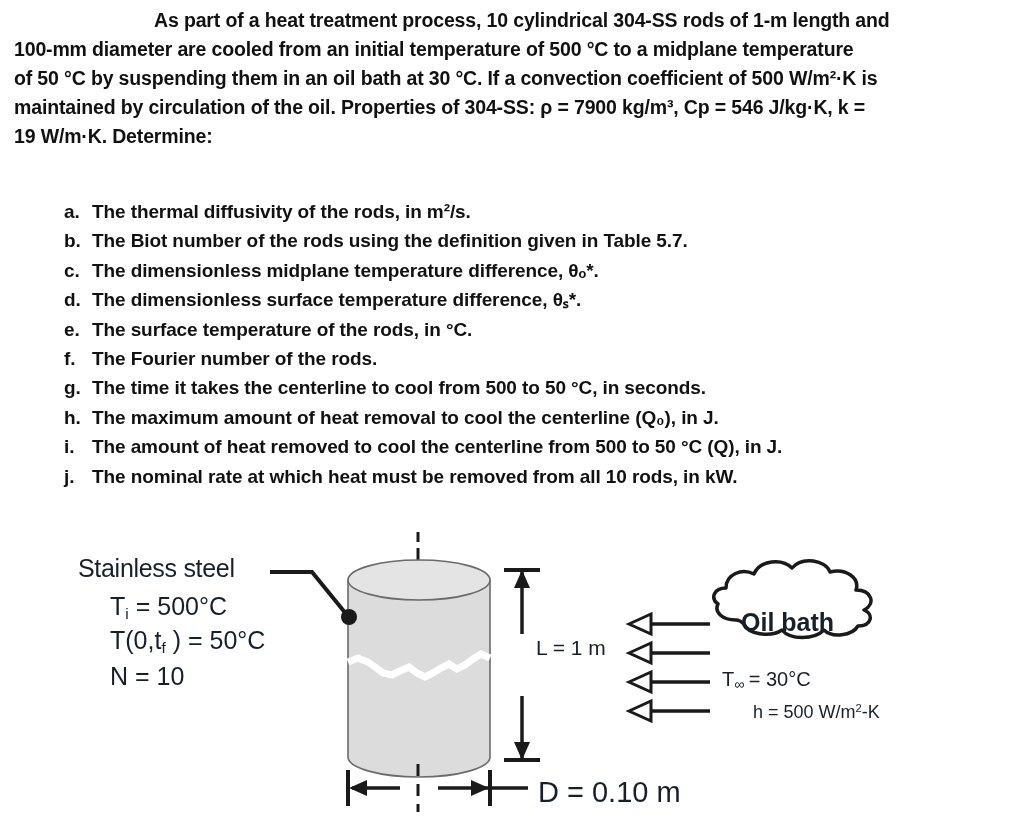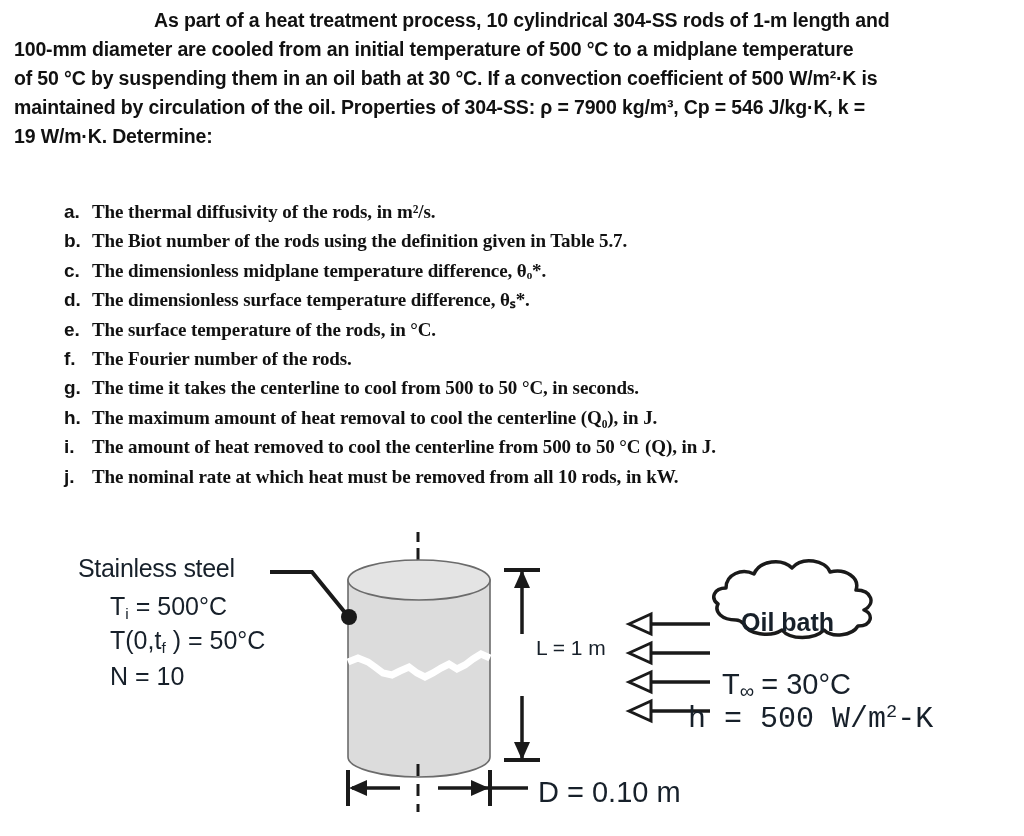--- a/index.html
+++ b/index.html
@@ -49,21 +49,21 @@
   .q-item {
     display: flex;
     align-items: baseline;
     height: 29.4px;
   }
   .q-marker {
     width: 28px;
     flex: 0 0 28px;
     text-align: left;
   }
-  .q-text { flex: 1 1 auto; white-space: nowrap; font-family: Liberation Serif, serif; }
+  .q-text { flex: 1 1 auto; white-space: nowrap; }
 
   
   #diagram {
     position: absolute;
     left: 0;
     top: 512px;
     width: 872px;
     height: 324px;
   }
   #diagram svg { display: block; }
@@ -84,22 +84,22 @@
   #label-n    { left: 110px; top: 150px; font-size: 25px; }
 
   #label-L { left: 508px; top: 124px; font-size: 21px; margin-left: 28px; }
   #label-D { left: 538px; top: 264px; font-size: 29px; }
 
   #label-oilbath {
     left: 741px; top: 608px;
     font-size: 25px;
     font-weight: bold;
   }
-  #label-tinf { left: 722px; top: 156px; font-size: 29px; }
-  #label-h    { left: 688px; top: 190px; font-size: 30px; font-family: Liberation Mono, monospace; }
+  #label-tinf { left: 722px; top: 156px; font-size: 20px; }
+  #label-h    { left: 753px; top: 190px; font-size: 18px; }
 
   .dg-label .sub  { font-size: 0.62em; vertical-align: -0.25em; }
   .dg-label .sup  { font-size: 0.62em; vertical-align: 0.55em; }
   .dg-label .inf  { font-size: 0.70em; vertical-align: -0.18em; letter-spacing: -1px; }
 </style>
 </head>
 <body>
 
 <div id="problem-statement">
   <div>

